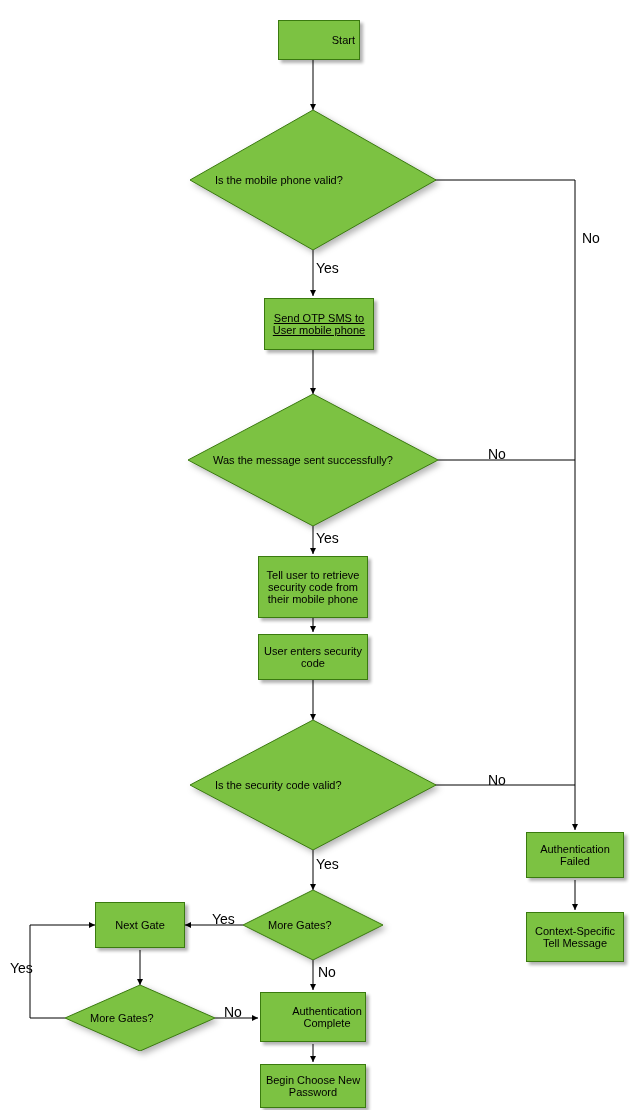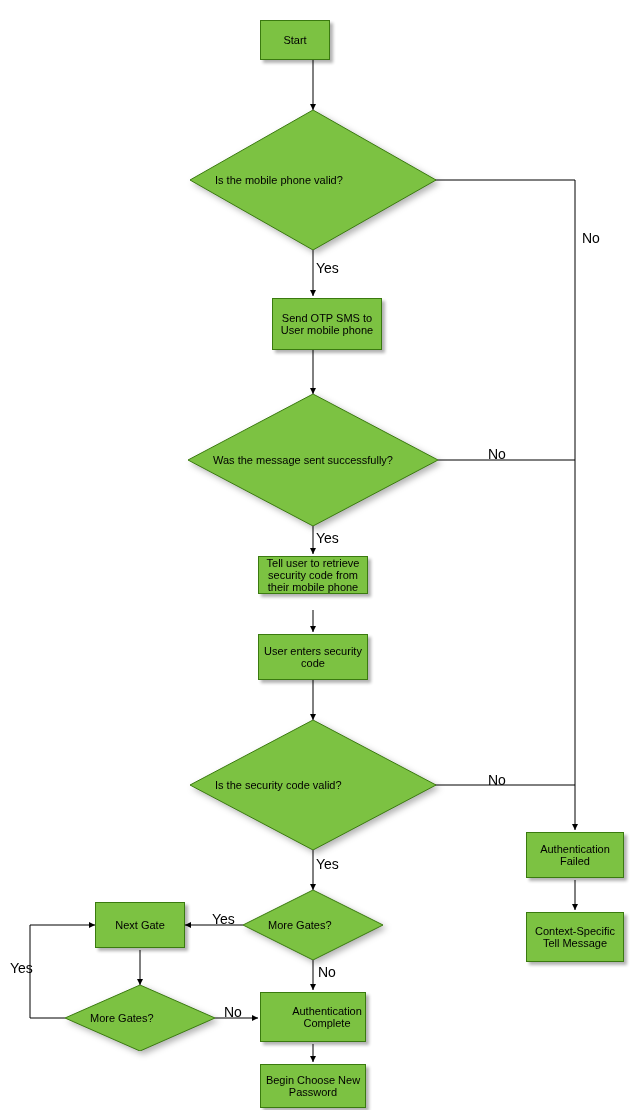--- a/index.html
+++ b/index.html
@@ -101,47 +101,47 @@
 
   <line x1="215" y1="1018" x2="258" y2="1018" stroke="#000" stroke-width="1" marker-end="url(#arrow)"></line>
 
   <polyline points="65,1018 30,1018 30,925 95,925" stroke="#000" stroke-width="1" fill="none" marker-end="url(#arrow)"></polyline>
 
   <line x1="313" y1="1044" x2="313" y2="1062" stroke="#000" stroke-width="1" marker-end="url(#arrow)"></line>
 
   <line x1="575" y1="880" x2="575" y2="910" stroke="#000" stroke-width="1" marker-end="url(#arrow)"></line>
 </svg>
 
-<div class="node rect" style="left:260px; top:20px; width:70px; height:40px;">
+<div class="node rect" style="left:278px; top:20px; width:82px; height:40px;justify-content:flex-end;">
   <span>Start</span>
 </div>
 
 <div class="diamond" style="left:190px; top:110px; width:246px; height:140px;">
   <svg width="246" height="140">
       <polygon points="123,0 246,70 123,140 0,70" fill="#7cc242" stroke="#3a7a0f" stroke-width="1"></polygon>
     </svg>
   <div class="label">
       <span>Is the mobile phone valid?</span>
     </div>
 </div>
 
-<div class="node rect" style="left:272px; top:298px; width:110px; height:52px;">
+<div class="node rect" style="left:264px; top:298px; width:110px; height:52px;text-decoration:underline;">
   <span>Send OTP SMS to User mobile phone</span>
 </div>
 
 <div class="diamond" style="left:188px; top:394px; width:250px; height:132px;">
   <svg width="250" height="132">
       <polygon points="125,0 250,66 125,132 0,66" fill="#7cc242" stroke="#3a7a0f" stroke-width="1"></polygon>
     </svg>
   <div class="label">
       <span>Was the message sent successfully?</span>
     </div>
 </div>
 
-<div class="node rect" style="left:258px; top:556px; width:110px; height:38px;">
+<div class="node rect" style="left:258px; top:556px; width:110px; height:62px;">
   <span>Tell user to retrieve security code from their mobile phone</span>
 </div>
 
 <div class="node rect" style="left:258px; top:634px; width:110px; height:46px;">
   <span>User enters security code</span>
 </div>
 
 <div class="diamond" style="left:190px; top:720px; width:246px; height:130px;">
   <svg width="246" height="130">
       <polygon points="123,0 246,65 123,130 0,65" fill="#7cc242" stroke="#3a7a0f" stroke-width="1"></polygon>

